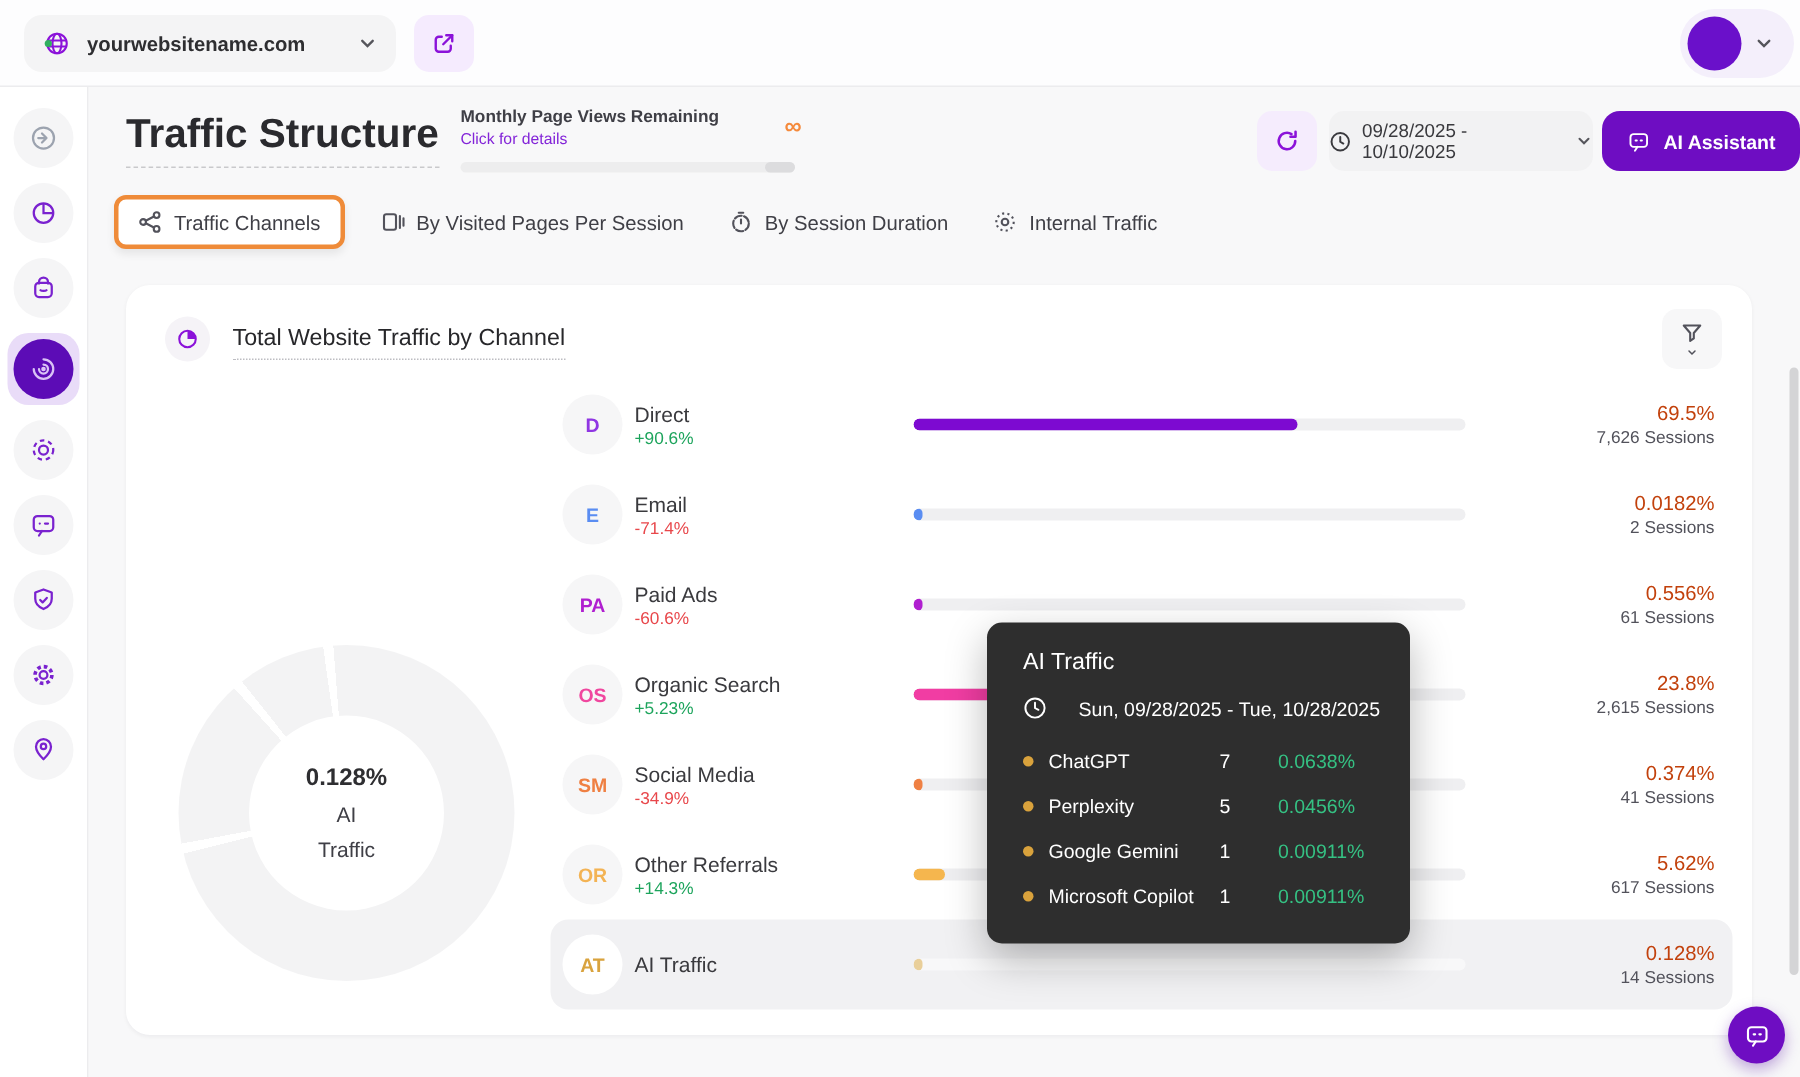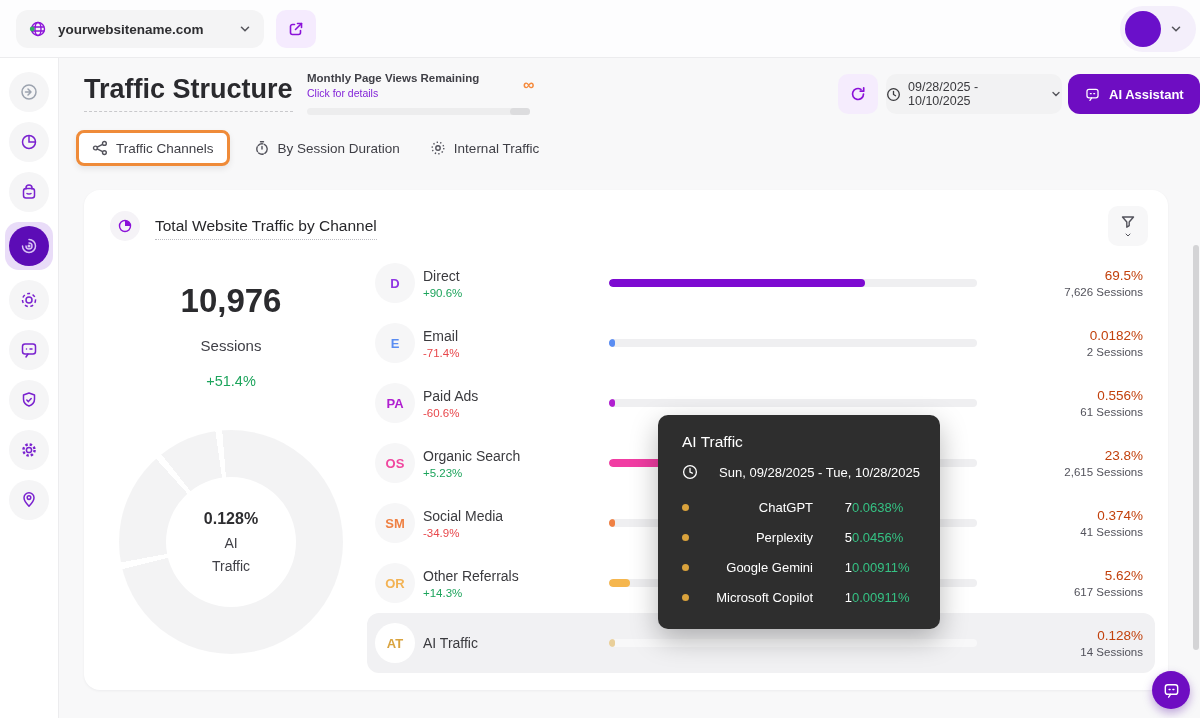--- a/index.html
+++ b/index.html
@@ -107,21 +107,21 @@
   .chan-vals { width:150px; flex:none; text-align:right; }
   .chan-pct { font-size:13.5px; color:#c2410c; }
   .chan-sess { font-size:11.5px; color:#52525b; margin-top:3px; }
 
   
   .tooltip { position:absolute; left:658px; top:415px; width:282px; height:214px;
     background:#2e2e2e; border-radius:10px; color:#fff; z-index:20;
     padding:18px 20px 14px 24px; box-shadow:0 10px 28px rgba(0,0,0,.28); }
   .tt-title { font-size:15.5px; }
   .tt-date { margin-top:13px; display:flex; align-items:center; gap:8px; font-size:13px;justify-content:space-between; }
-  .tt-rows { margin-top:12px;text-align:right; }
+  .tt-rows { margin-top:12px; }
   .tt-row { height:30px; display:flex; align-items:center; font-size:13px; }
   .tt-dot { width:7px; height:7px; border-radius:50%; background:#d9a23c;
     margin-right:10px; flex:none; }
   .tt-name { width:114px; flex:none; }
   .tt-count { width:39px; flex:none; }
   .tt-pct { color:#35c183; }
 
   
   .scrollbar { position:absolute; right:1px; top:245px; width:6px; height:405px;
     background:#d4d4d6; border-radius:3px; z-index:30; }
@@ -300,20 +300,29 @@
     <div class="tab active">
       <span class="ticon">
         <svg width="16" height="16" viewBox="0 0 16 16" fill="none" stroke="currentColor" stroke-width="1.4">
             <circle cx="3.4" cy="8" r="1.9"></circle>
             <circle cx="12.4" cy="3.4" r="1.9"></circle>
             <circle cx="12.4" cy="12.6" r="1.9"></circle>
             <path d="M5.2 7.2l5.4-2.9M5.2 8.8l5.4 2.9"></path>
           </svg>
       </span>
       <span>Traffic Channels</span>
+    </div>
+    <div class="tab">
+      <span class="ticon">
+        <svg width="16" height="16" viewBox="0 0 16 16" fill="none" stroke="currentColor" stroke-width="1.4" stroke-linecap="round">
+            <rect x="2" y="2.8" width="8" height="10.4" rx="1.5"></rect>
+            <path d="M12.6 4v8M15 5.5v5"></path>
+          </svg>
+      </span>
+      <span>By Visited Pages Per Session</span>
     </div>
     <div class="tab">
       <span class="ticon">
         <svg width="16" height="16" viewBox="0 0 16 16" fill="none" stroke="currentColor" stroke-width="1.4" stroke-linecap="round">
             <circle cx="8" cy="9" r="5.2" stroke-dasharray="5 1.6"></circle>
             <path d="M8 9V6.4M6.5 1.8h3"></path>
           </svg>
       </span>
       <span>By Session Duration</span>
     </div>
@@ -342,25 +351,20 @@
             <path d="M2.5 3h11L9.2 8v3.6l-2.4 1.6V8z"></path>
           </svg>
       </span>
       <span>
         <svg width="10" height="8" viewBox="0 0 16 16" fill="none" stroke="currentColor" stroke-width="2" stroke-linecap="round">
             <path d="M4 6l4 4 4-4"></path>
           </svg>
       </span>
     </button>
 
-    <div class="sum-wrap">
-      <div class="sum-value">10,976</div>
-      <div class="sum-label">Sessions</div>
-      <div class="sum-change">+51.4%</div>
-    </div>
 
     <div class="donut">
       <div class="donut-hole">
         <div class="donut-pct">0.128%</div>
         <div class="donut-line">AI</div>
         <div class="donut-line">Traffic</div>
       </div>
     </div>
 
     <div class="rows">

